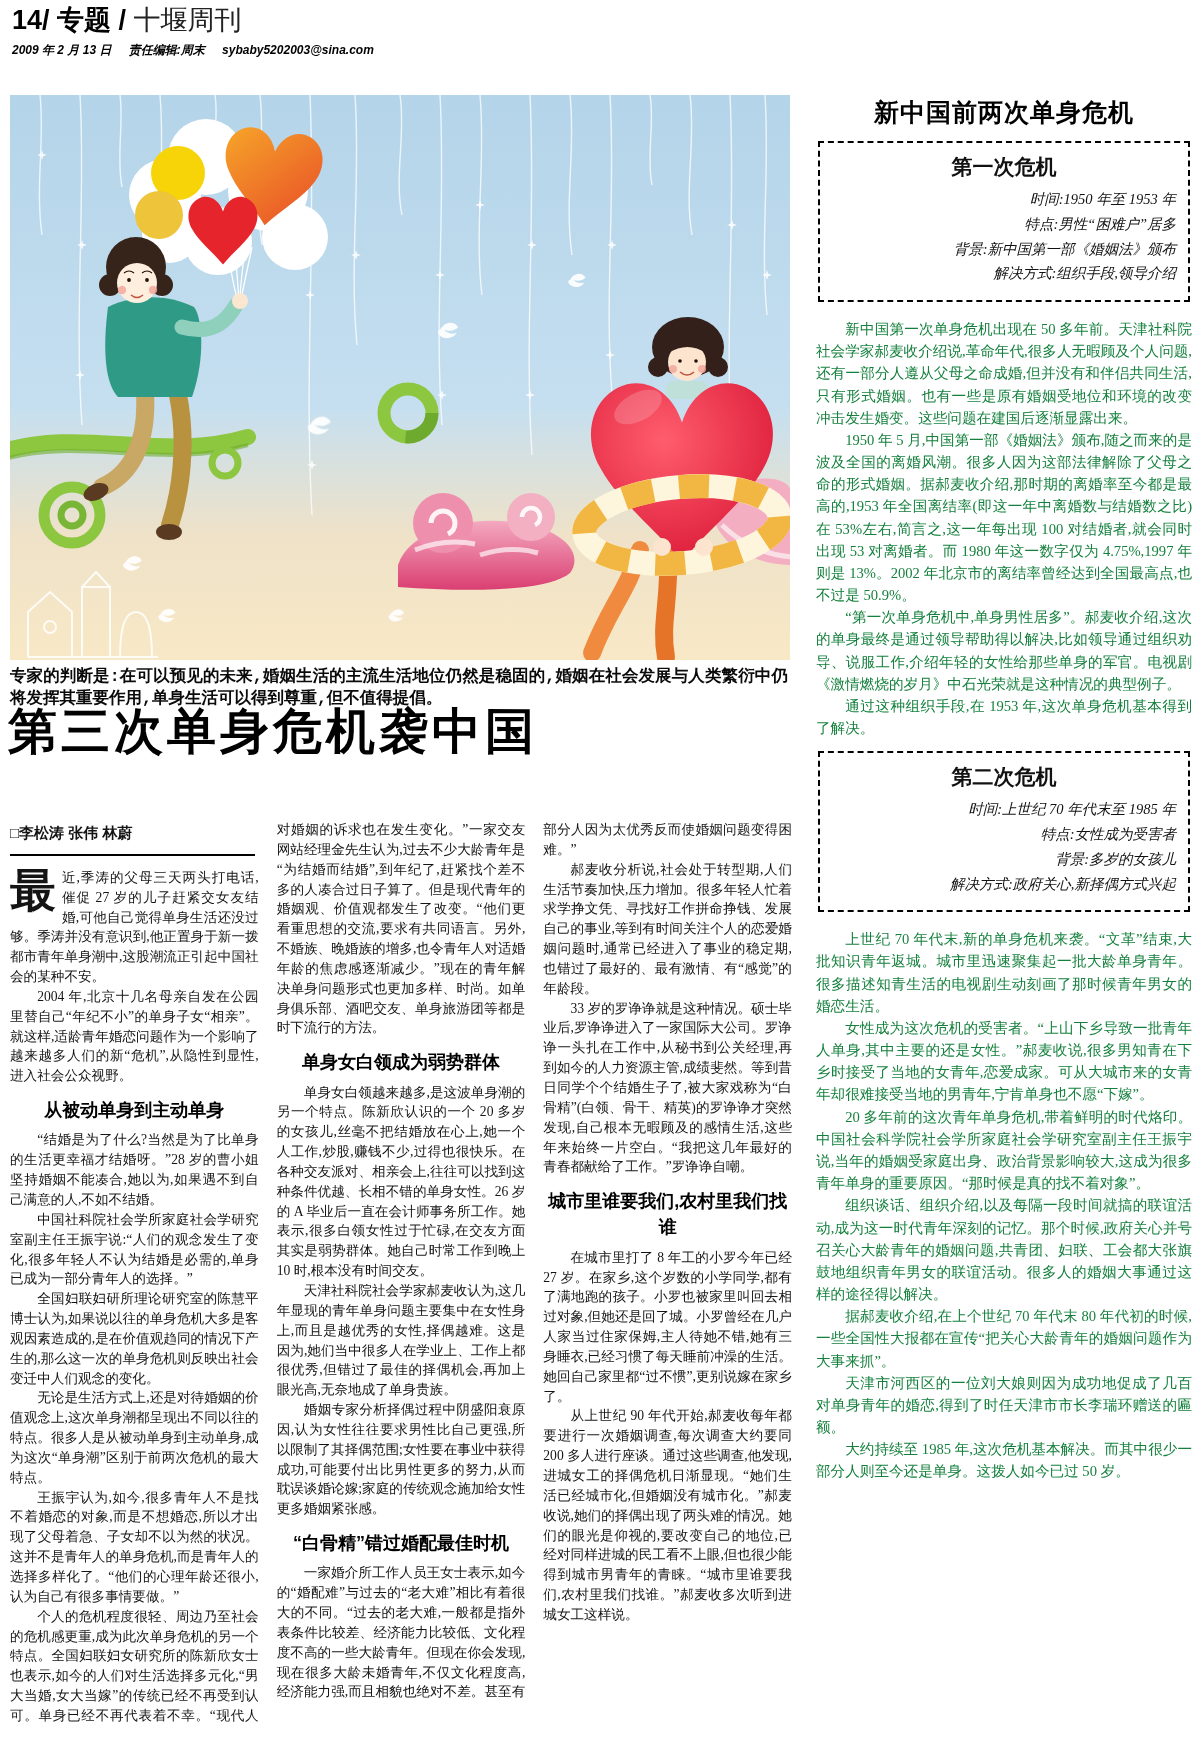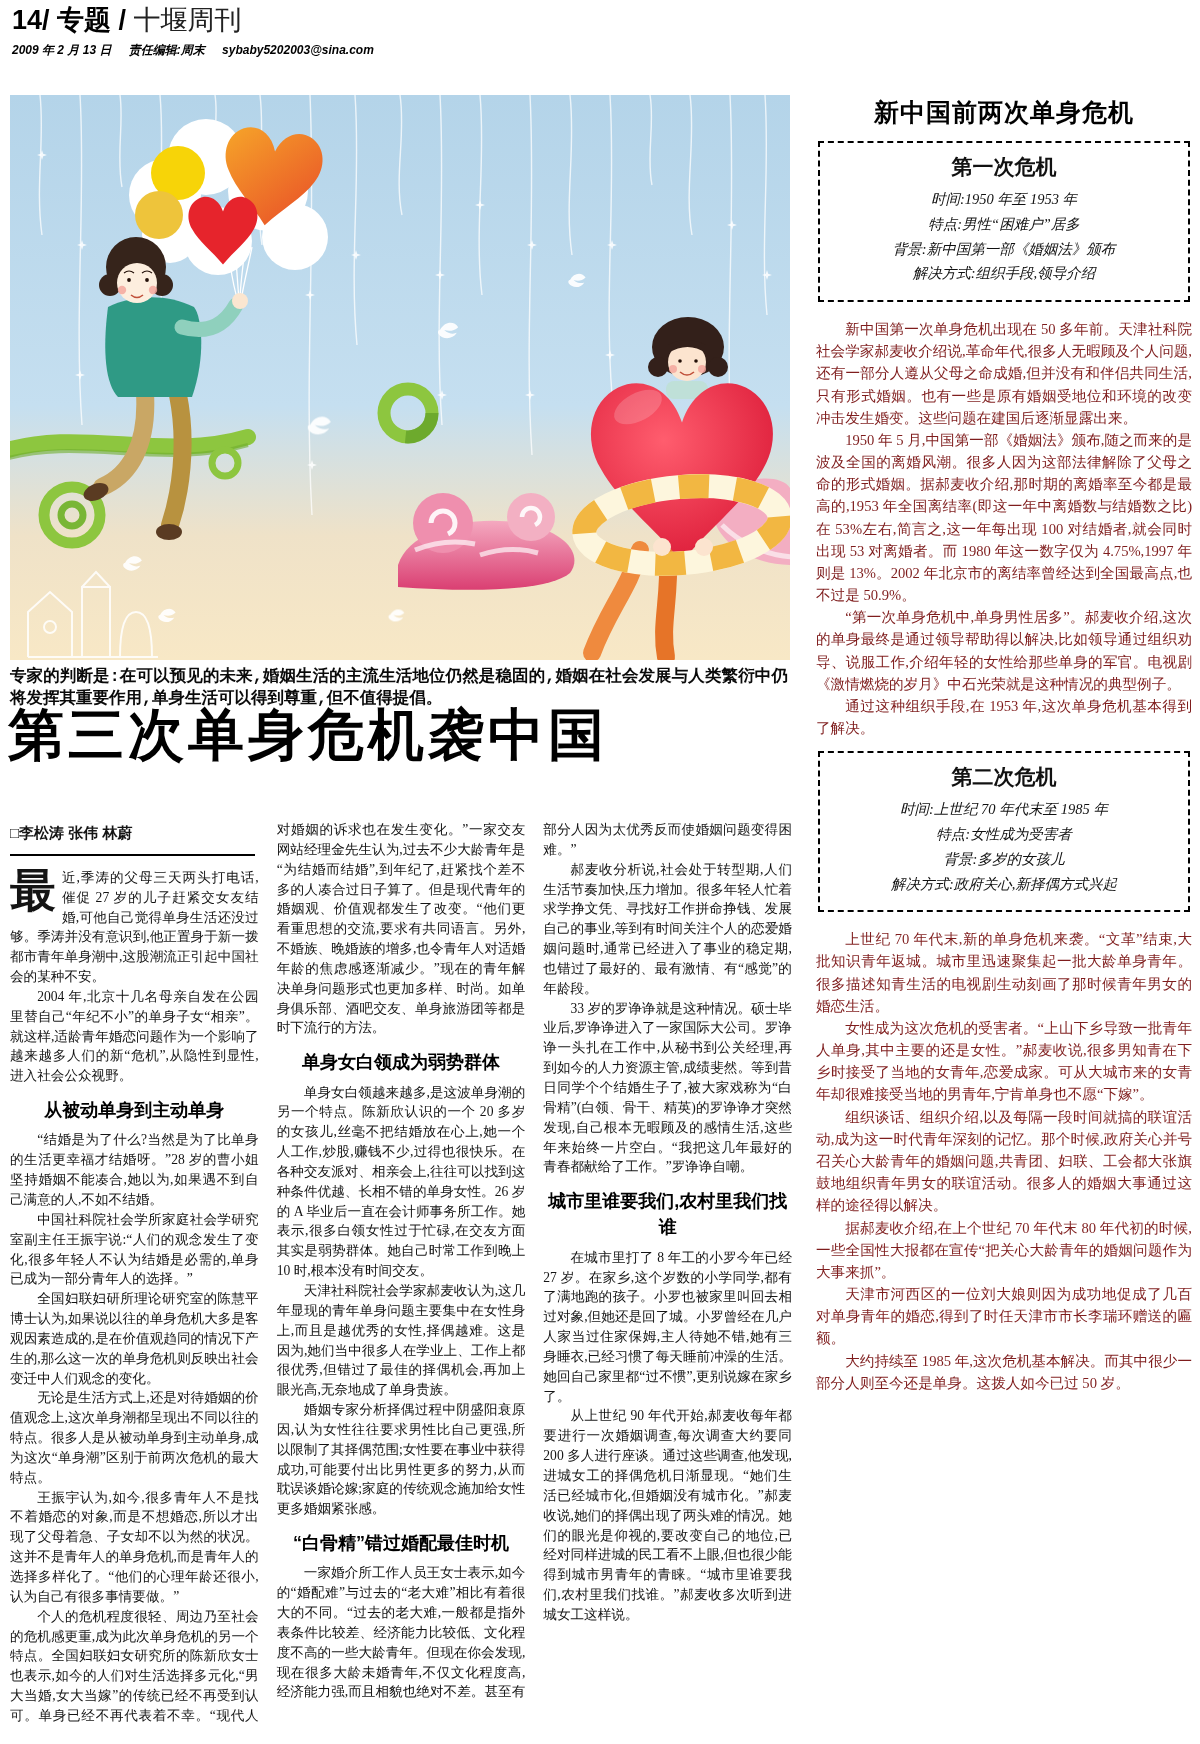--- a/index.html
+++ b/index.html
@@ -17,21 +17,21 @@
 
   
   .illo{position:absolute;left:10px;top:95px;width:780px;height:565px;overflow:hidden;}
   .illo svg{display:block;}
 
   
   .lede{position:absolute;left:10px;top:666px;width:778px;
         font-family:Liberation Mono, monospace;font-weight:bold;font-size:16.5px;
         line-height:1.35;color:#0a0a0a;text-align:justify;}
   .headline{position:absolute;left:8px;top:706px;width:782px;
-            font-family:"Liberation Serif",serif;font-weight:900;font-size:56px;
+            font-family:"Liberation Serif",serif;font-weight:900;font-size:49px;
             line-height:1.05;letter-spacing:4px;color:#000;white-space:nowrap;}
 
   
   .article{position:absolute;left:10px;top:820px;width:782px;height:918px;
            column-count:3;column-gap:18px;column-fill:auto;overflow:hidden;
            font-size:13.6px;line-height:1.46;color:#141414;text-align:justify;}
   .article p.para{margin:0;text-indent:2em;}
   .article p.lead-p{text-indent:0;}
   .byline{font-family:"Liberation Sans",sans-serif;font-weight:bold;font-size:15px;
           padding:2px 0 10px 0;border-bottom:2px solid #000;margin:0 4px 12px 0;}
@@ -40,23 +40,23 @@
   .dropcap{float:left;font-weight:bold;font-size:46px;line-height:.88;
            padding:3px 6px 0 0;font-family:"Liberation Serif",serif;}
 
   
   .sidebar{position:absolute;left:816px;top:96px;width:376px;height:1646px;overflow:hidden;}
   .sidebar-title{font-family:"Liberation Sans",sans-serif;font-weight:bold;font-size:25px;
                  text-align:center;margin:0 0 4px;color:#000;letter-spacing:1px;}
   .info-box{border:2px dashed #000;padding:8px 12px 12px;margin:12px 2px 16px;}
   .info-box-title{font-family:"Liberation Sans",sans-serif;font-weight:bold;font-size:21px;
                   text-align:center;margin:2px 0 8px;}
-  .box-line{margin:3px 0;text-align:center;font-style:italic;font-size:14.5px;line-height:1.5;}
+  .box-line{margin:3px 0;text-align:right;font-style:italic;font-size:14.5px;line-height:1.5;}
   .side-text p.side-p{margin:0;text-indent:2em;font-size:14.6px;line-height:1.52;
-                      text-align:justify;color:#7f1d1d;}
+                      text-align:justify;color:#15803d;}
 </style>
 </head>
 <body>
 
 <div class="masthead">
   <div class="mast-line1">
     <span class="bold">14/</span>
     <span class="bold">专题</span>
     <span class="bold">/</span>
     <span class="light">十堰周刊</span>
@@ -298,18 +298,19 @@
         <p class="box-line">时间:上世纪 70 年代末至 1985 年</p>
         <p class="box-line">特点:女性成为受害者</p>
         <p class="box-line">背景:多岁的女孩儿</p>
         <p class="box-line">解决方式:政府关心,新择偶方式兴起</p>
       </div>
   </div>
 
   <div class="side-text">
       <p class="side-p">上世纪 70 年代末,新的单身危机来袭。“文革”结束,大批知识青年返城。城市里迅速聚集起一批大龄单身青年。很多描述知青生活的电视剧生动刻画了那时候青年男女的婚恋生活。</p>
       <p class="side-p">女性成为这次危机的受害者。“上山下乡导致一批青年人单身,其中主要的还是女性。”郝麦收说,很多男知青在下乡时接受了当地的女青年,恋爱成家。可从大城市来的女青年却很难接受当地的男青年,宁肯单身也不愿“下嫁”。</p>
+      <p class="side-p">20 多年前的这次青年单身危机,带着鲜明的时代烙印。中国社会科学院社会学所家庭社会学研究室副主任王振宇说,当年的婚姻受家庭出身、政治背景影响较大,这成为很多青年单身的重要原因。“那时候是真的找不着对象”。</p>
       <p class="side-p">组织谈话、组织介绍,以及每隔一段时间就搞的联谊活动,成为这一时代青年深刻的记忆。那个时候,政府关心并号召关心大龄青年的婚姻问题,共青团、妇联、工会都大张旗鼓地组织青年男女的联谊活动。很多人的婚姻大事通过这样的途径得以解决。</p>
       <p class="side-p">据郝麦收介绍,在上个世纪 70 年代末 80 年代初的时候,一些全国性大报都在宣传“把关心大龄青年的婚姻问题作为大事来抓”。</p>
       <p class="side-p">天津市河西区的一位刘大娘则因为成功地促成了几百对单身青年的婚恋,得到了时任天津市市长李瑞环赠送的匾额。</p>
       <p class="side-p">大约持续至 1985 年,这次危机基本解决。而其中很少一部分人则至今还是单身。这拨人如今已过 50 岁。</p>
     </div>
 </div>
 
 </body></html>

